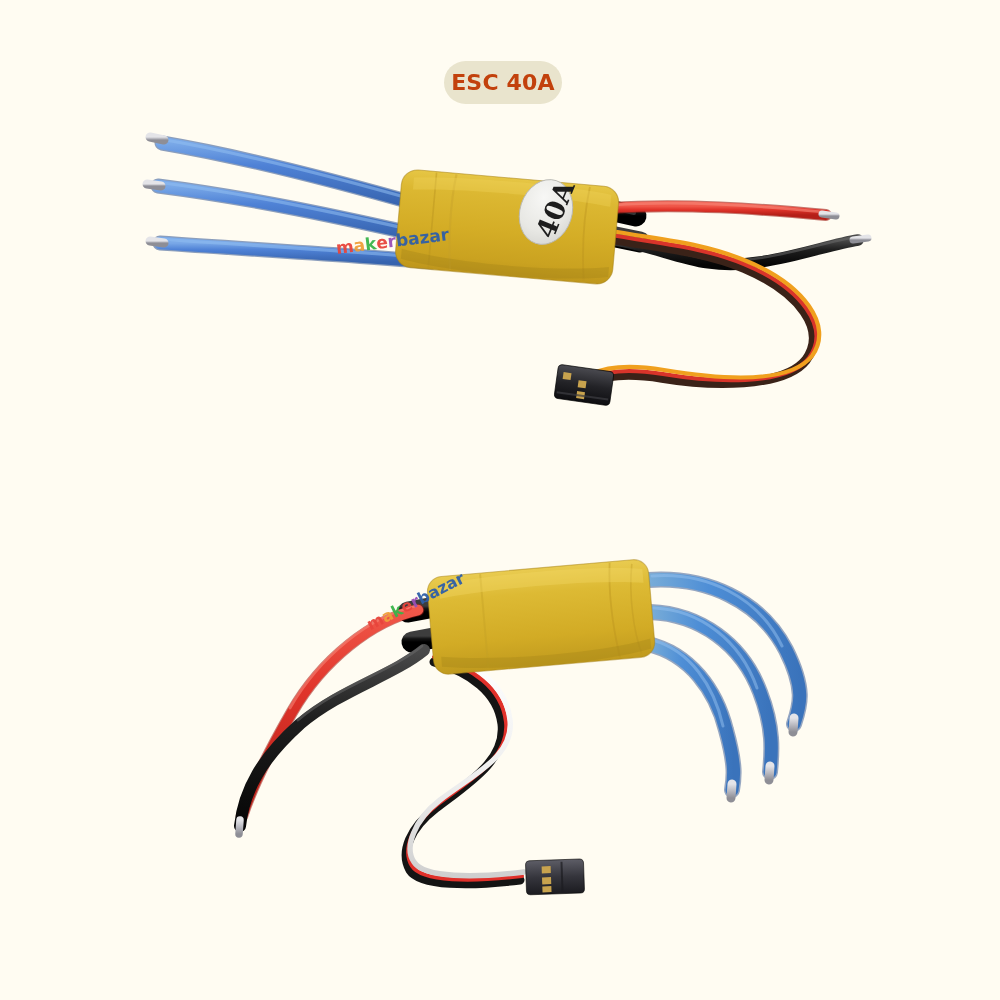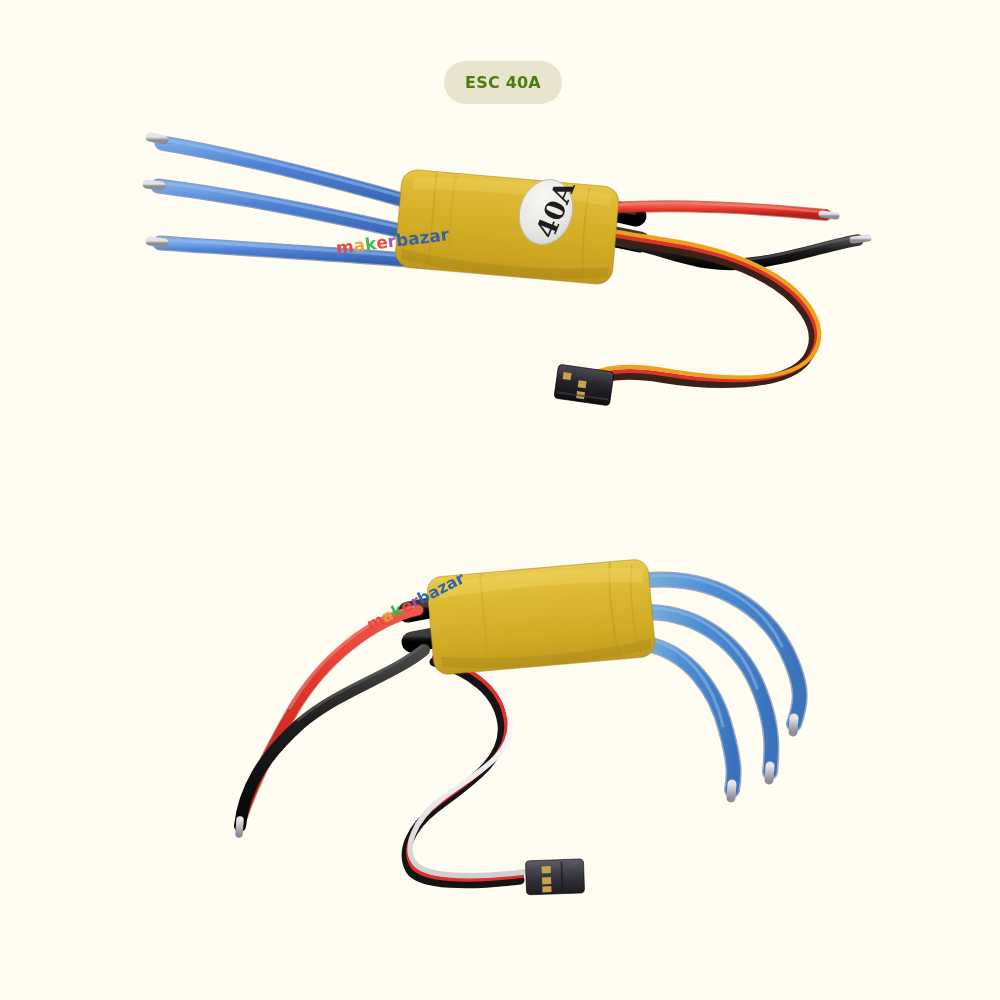--- a/index.html
+++ b/index.html
@@ -32,23 +32,23 @@
     width: 118px;
     height: 43px;
     border-radius: 22px;
     background: #e9e4cd;
     display: flex;
     align-items: center;
     justify-content: center;
   }
   .title-pill .txt {
     font-family: "DejaVu Sans", "Liberation Sans", sans-serif;
-    font-size: 16px;
+    font-size: 22px;
     font-weight: bold;
-    color: #4d7c0f;
+    color: #c2410c;
     letter-spacing: 0.2px;
     line-height: 1;
   }
   
   .wm {
     position: absolute;
     font-family: "DejaVu Sans", "Liberation Sans", sans-serif;
     font-weight: bold;
     white-space: nowrap;
     user-select: none;

